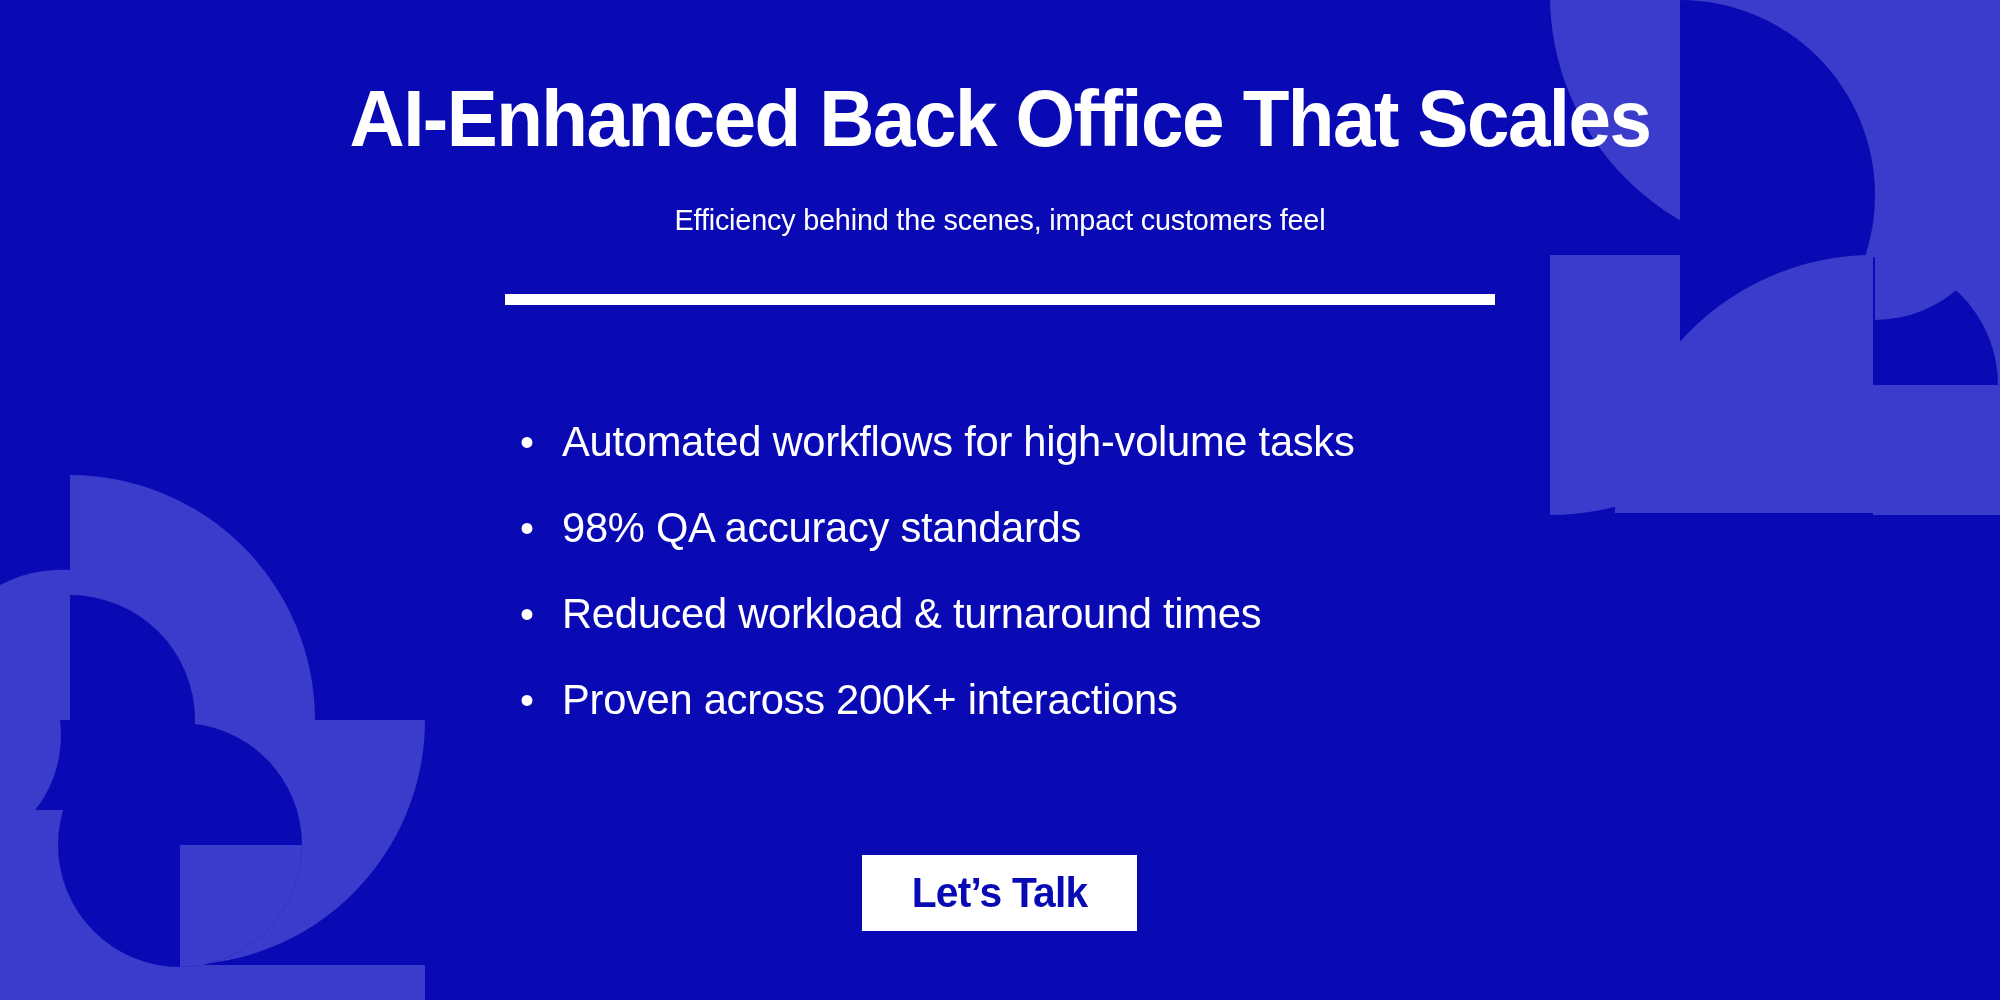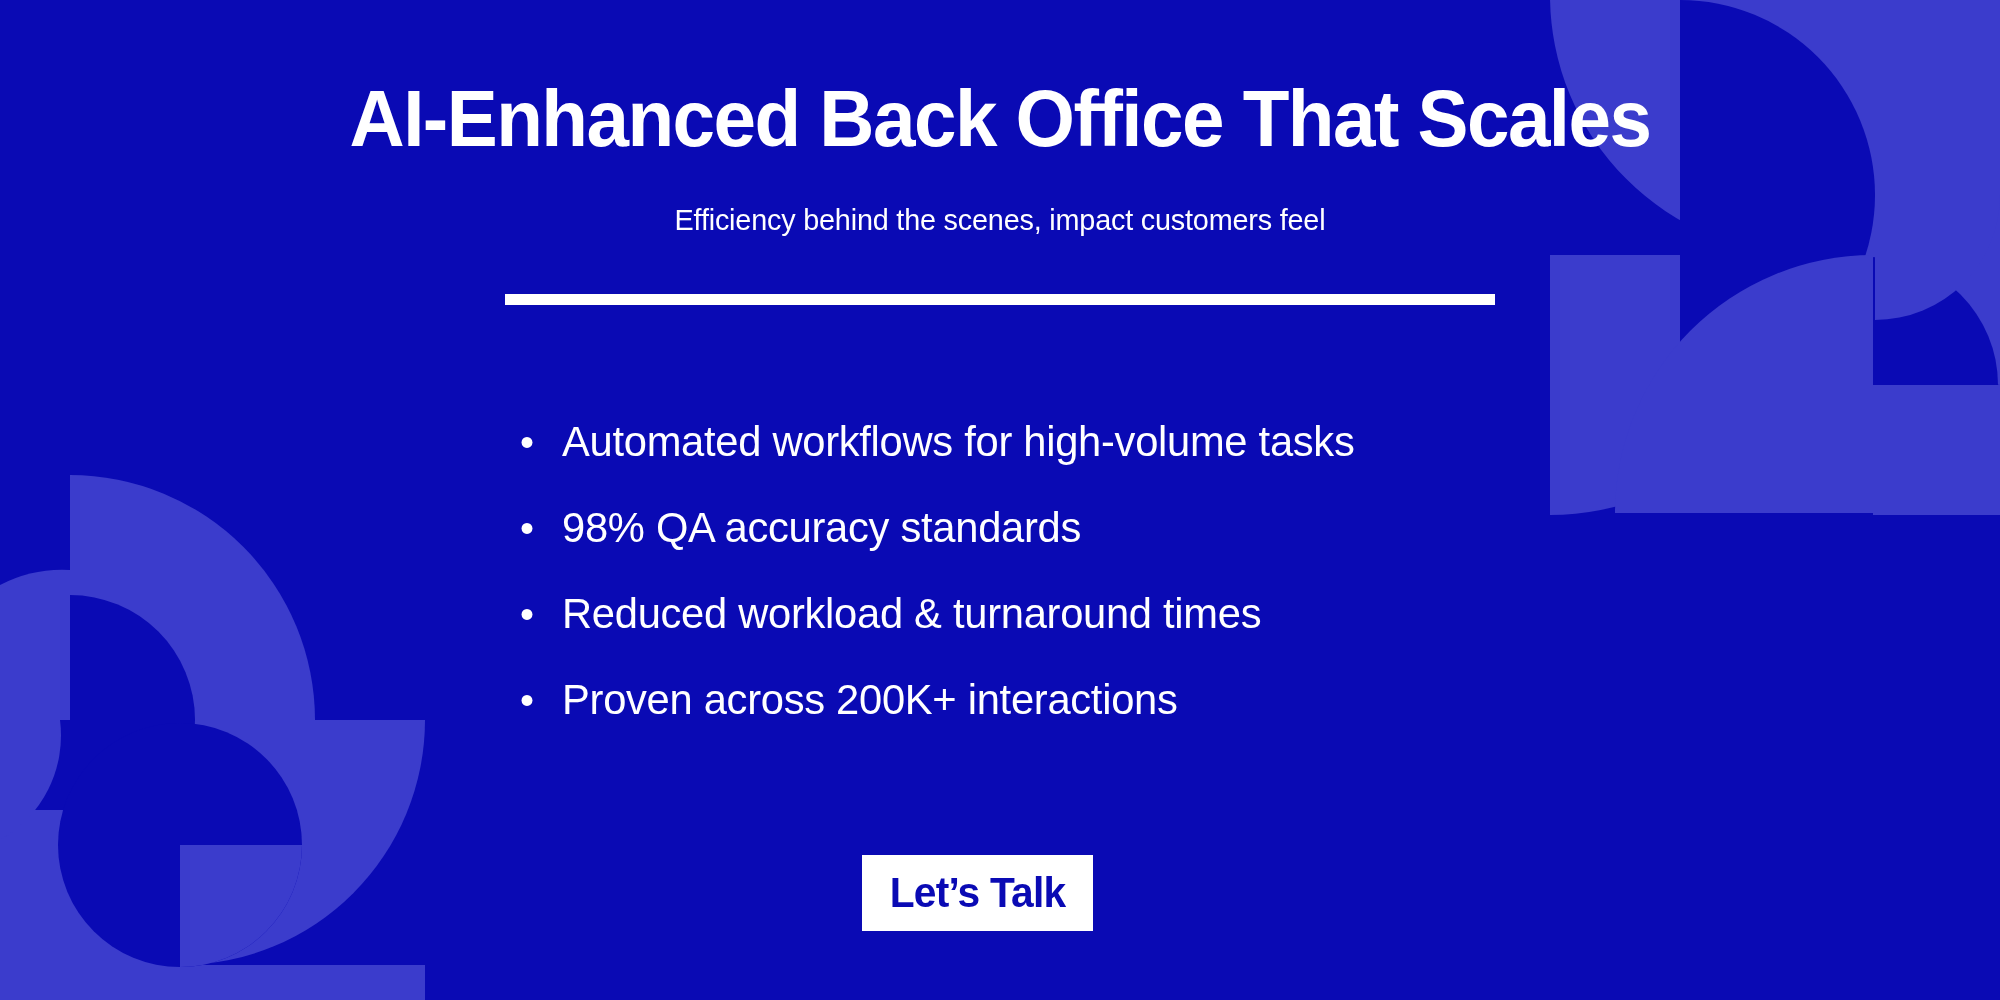--- a/index.html
+++ b/index.html
@@ -112,21 +112,21 @@
     line-height:1;
     white-space:nowrap;
     transform:scaleX(0.97);
     transform-origin:left center;
   }
 
   .cta {
     position:absolute;
     top:855px;
     left:862px;
-    width:231px;
+    width:275px;
     height:76px;
     background:#ffffff;
     display:flex;
     align-items:center;
     justify-content:center;
     border:none;
     cursor:pointer;
     padding:0;
   }
 

